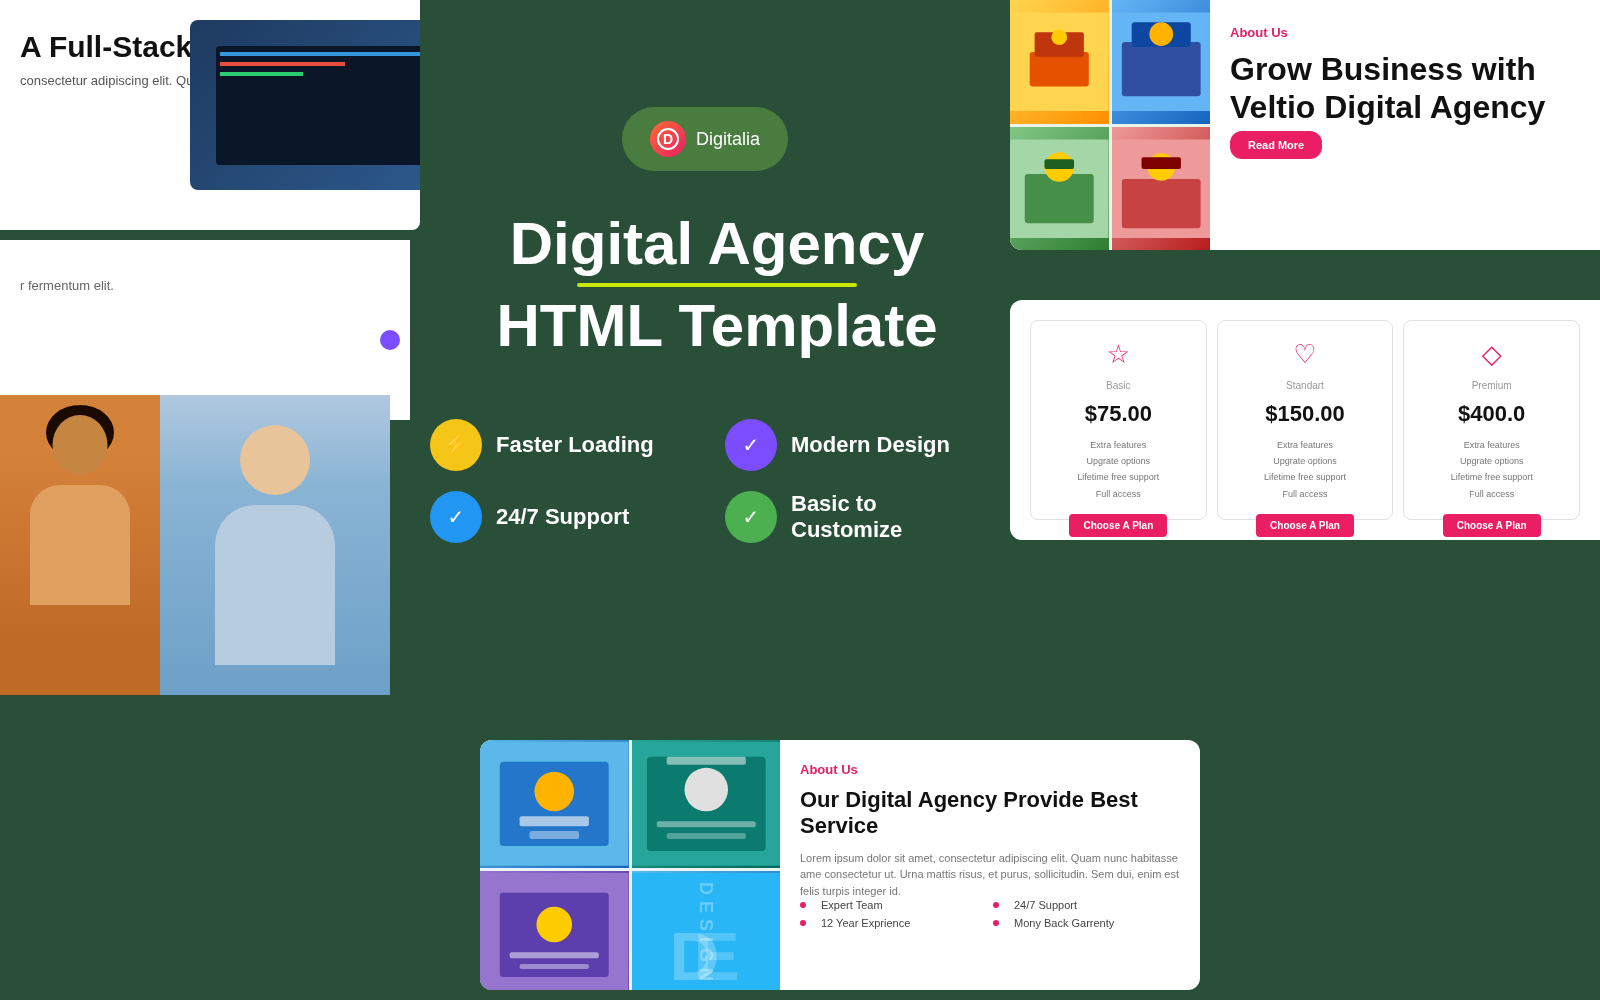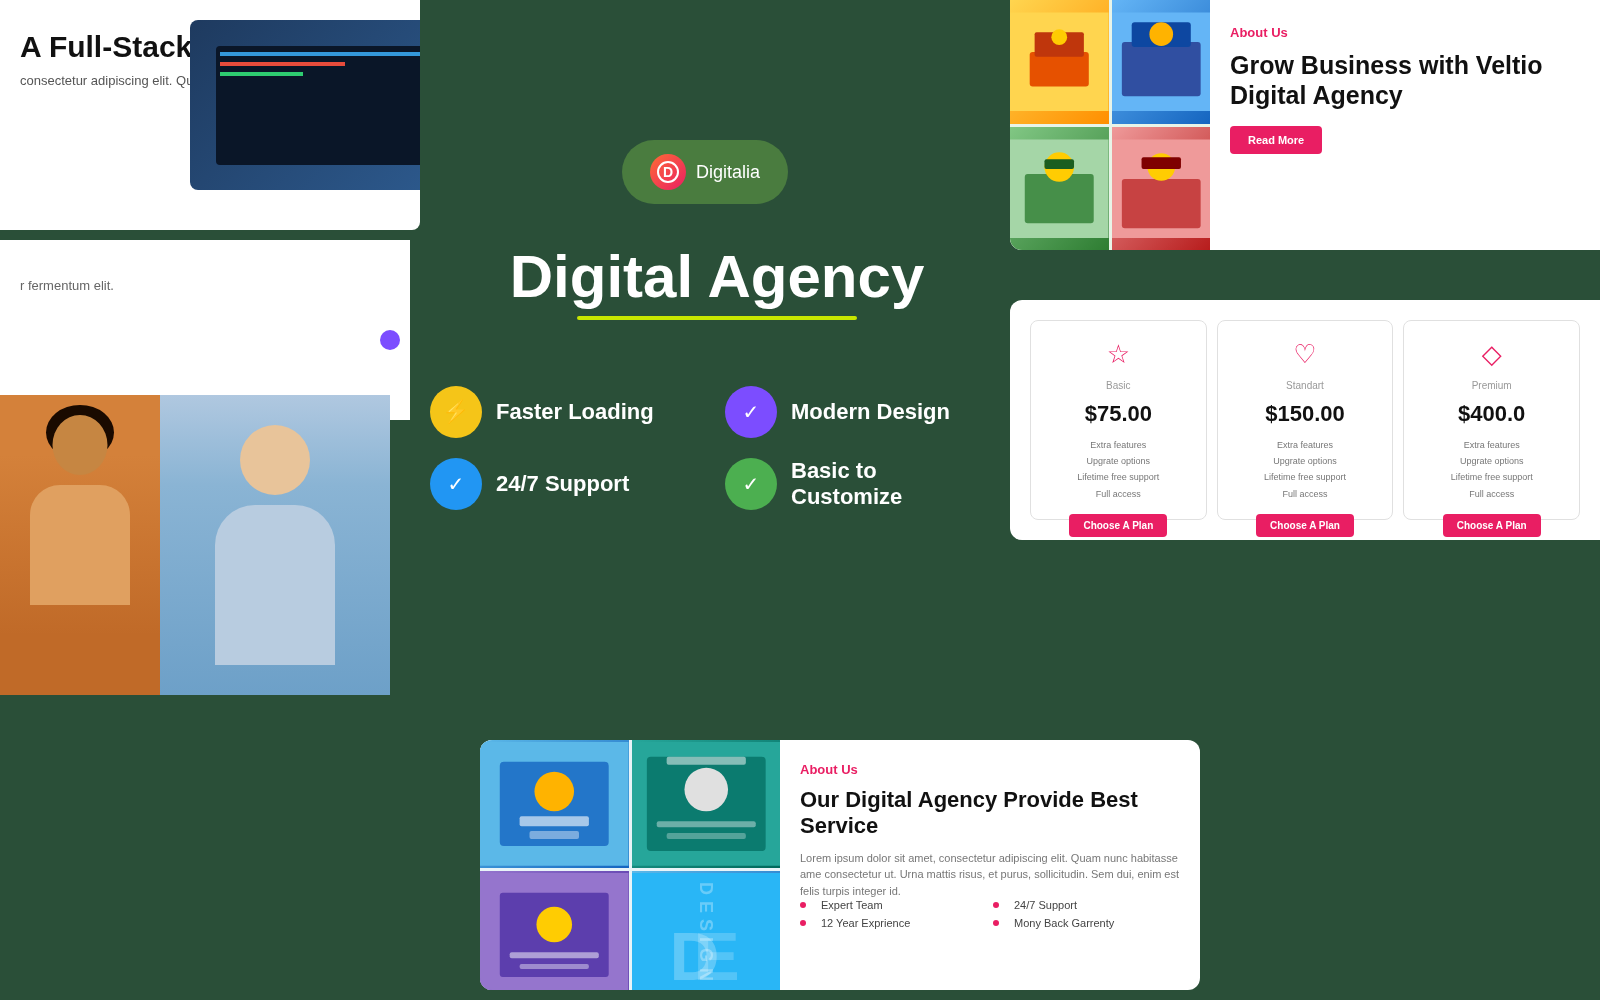--- a/index.html
+++ b/index.html
@@ -301,40 +301,40 @@
       padding: 25px 20px;
       flex: 1;
     }
     .about-label {
       font-size: 13px;
       font-weight: 600;
       color: #e91e63;
       margin-bottom: 10px;
     }
     .about-title {
-      font-size: 25px;
+      font-size: 32px;
       font-weight: 800;
       color: #111;
       line-height: 1.2;
-      margin-bottom: 16px;
+      margin-bottom: 4px;
     }
     .about-desc {
       font-size: 11px;
       color: #777;
       line-height: 1.5;
       margin-bottom: 15px;
     }
     .btn-read-more {
       background: #e91e63;
       color: white;
       border: none;
       padding: 8px 18px;
       font-size: 11px;
       font-weight: 600;
-      border-radius: 4px;
+      border-radius: 12px;
       cursor: pointer;
     }
 
     
     .pricing-section {
       position: absolute;
       top: 300px; right: 0;
       width: 590px;
       height: 240px;
       background: white;
@@ -546,20 +546,21 @@
         <circle cx="11" cy="11" r="10" fill="none" stroke="white" stroke-width="2"></circle>
         <text x="6" y="16" font-size="14" font-weight="bold" fill="white">D</text>
       </svg>
     </div>
     <span class="logo-text">Digitalia</span>
   </div>
 
   <div class="main-heading">
     <h1>Digital Agency</h1>
     <div class="underline-accent"></div>
+    <h1>HTML Template</h1>
   </div>
 
   <div class="features-grid">
     <div class="feature-item">
       <div class="feature-icon icon-yellow">⚡</div>
       <span class="feature-label">Faster Loading</span>
     </div>
     <div class="feature-item">
       <div class="feature-icon icon-purple" style="color:white;font-size:20px;">✓</div>
       <span class="feature-label">Modern Design</span>

